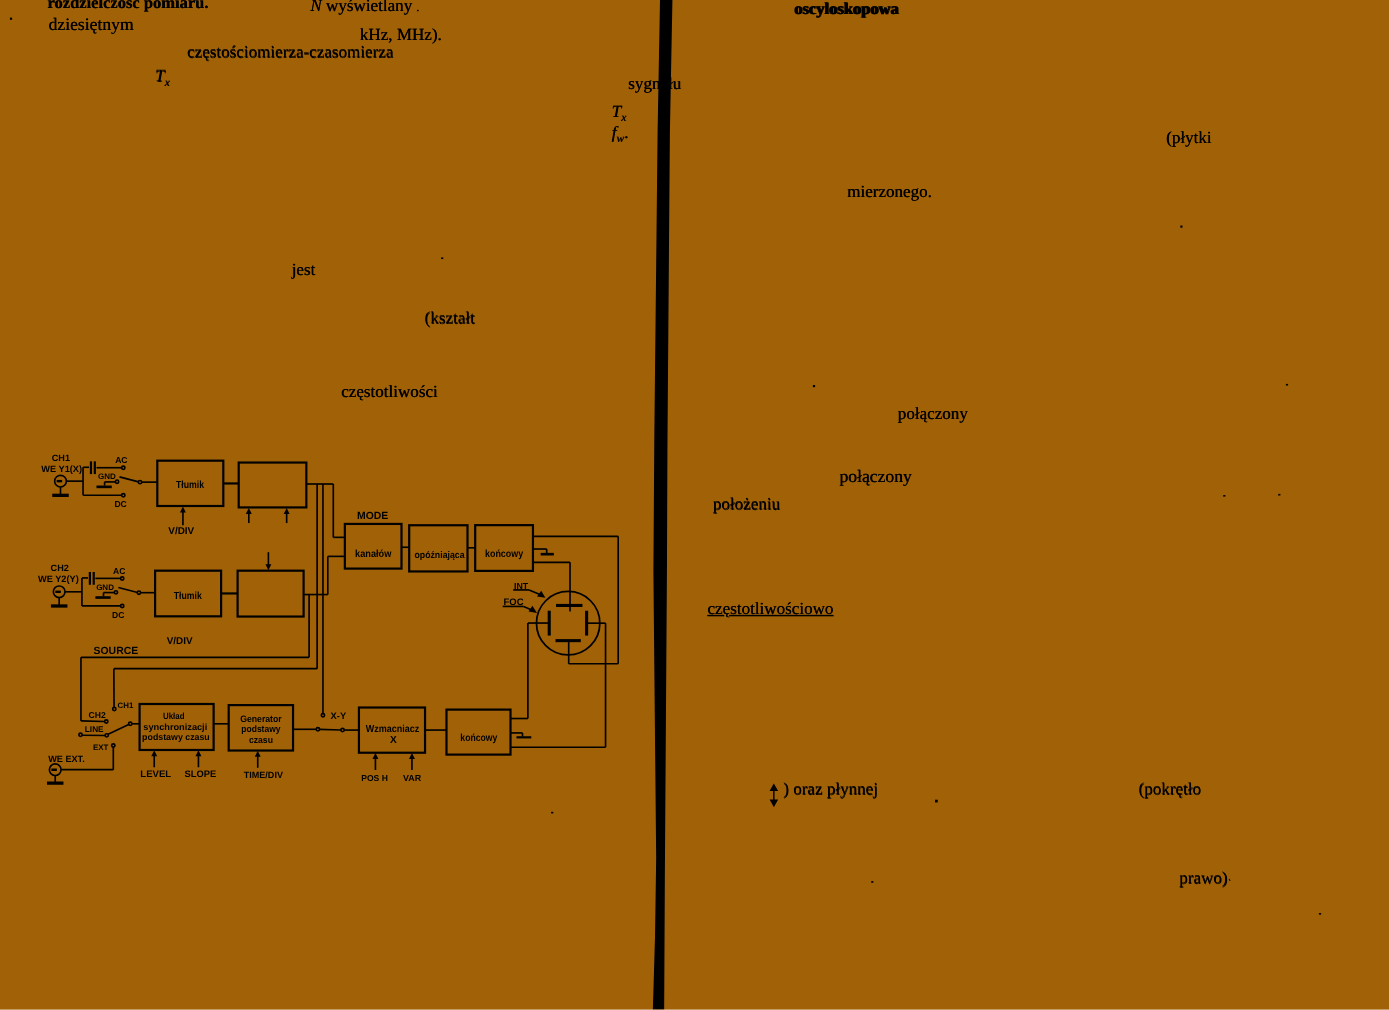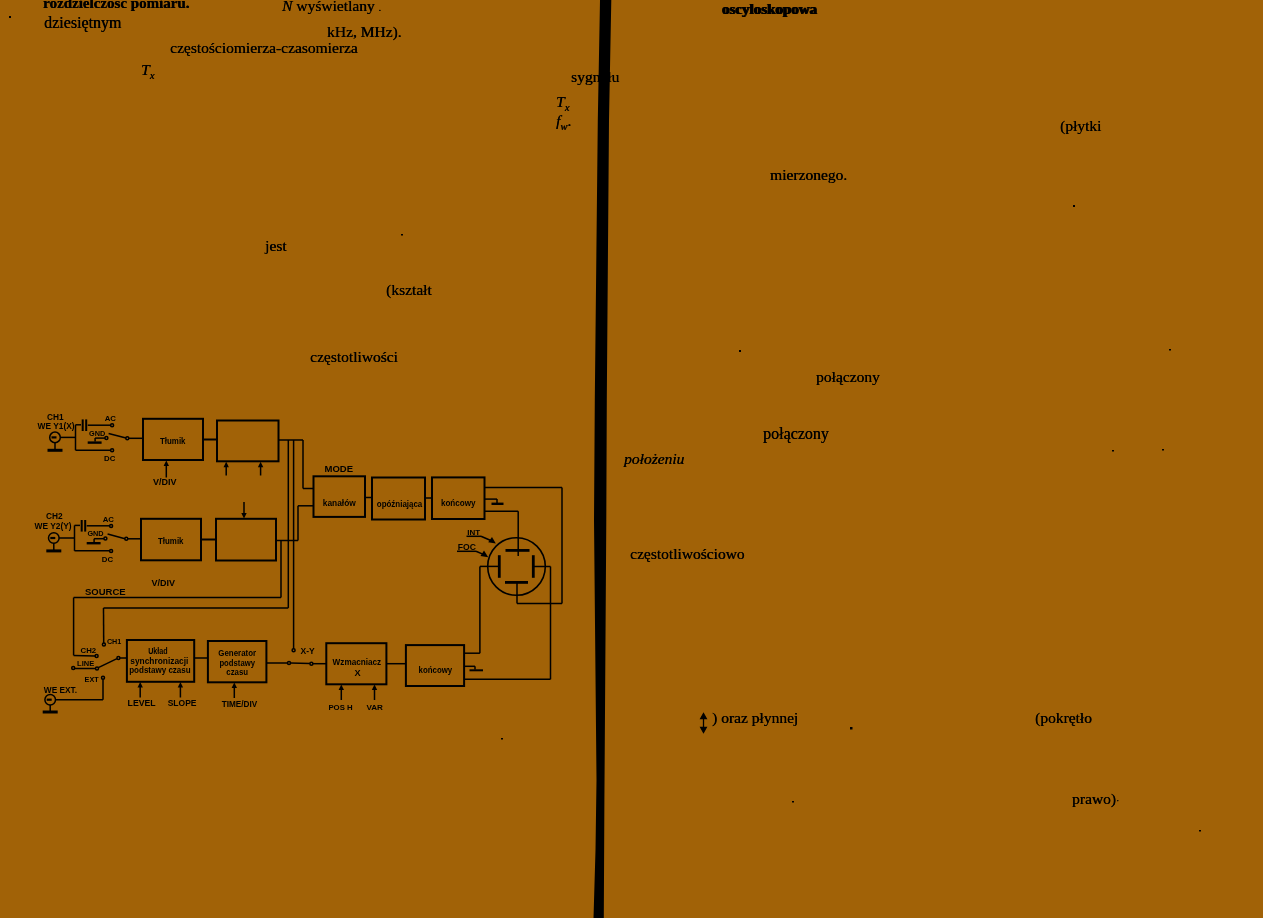--- a/index.html
+++ b/index.html
@@ -41,23 +41,23 @@
 <div class="t" style="left:265px;top:238px;">jest</div>
 
 <div class="t" style="left:386px;top:281.5px;">(kształt</div>
 
 <div class="t" style="left:310px;top:349px;">częstotliwości</div>
 
 <div class="t" style="left:816px;top:356.5px;margin-top:12px;">połączony</div>
 
 <div class="t" style="left:763px;top:426px;font-size:16px;">połączony</div>
 
-<div class="t" style="left:624px;top:451px;font-style:italic;">położeniu</div>
-
-<div class="t" style="left:630px;top:545.5px;">częstotliwościowo</div>
+<div class="t" style="left:648px;top:451px;">położeniu</div>
+
+<div class="t" style="left:643px;top:545.5px;text-decoration:underline;">częstotliwościowo</div>
 
 <div class="t" style="left:712px;top:710px;">) oraz płynnej</div>
 
 <div class="t" style="left:995px;top:710px;margin-left:40px;">(pokrętło</div>
 
 <div class="t" style="left:1072px;top:754.5px;margin-top:36px;">prawo)<span style="font-size:10px;">·</span></div>
 
 <svg id="dg" width="1263" height="918" viewBox="0 0 1263 918">
 <defs>
 <marker id="ah" markerWidth="8" markerHeight="8" refX="3.2" refY="2" orient="auto">

